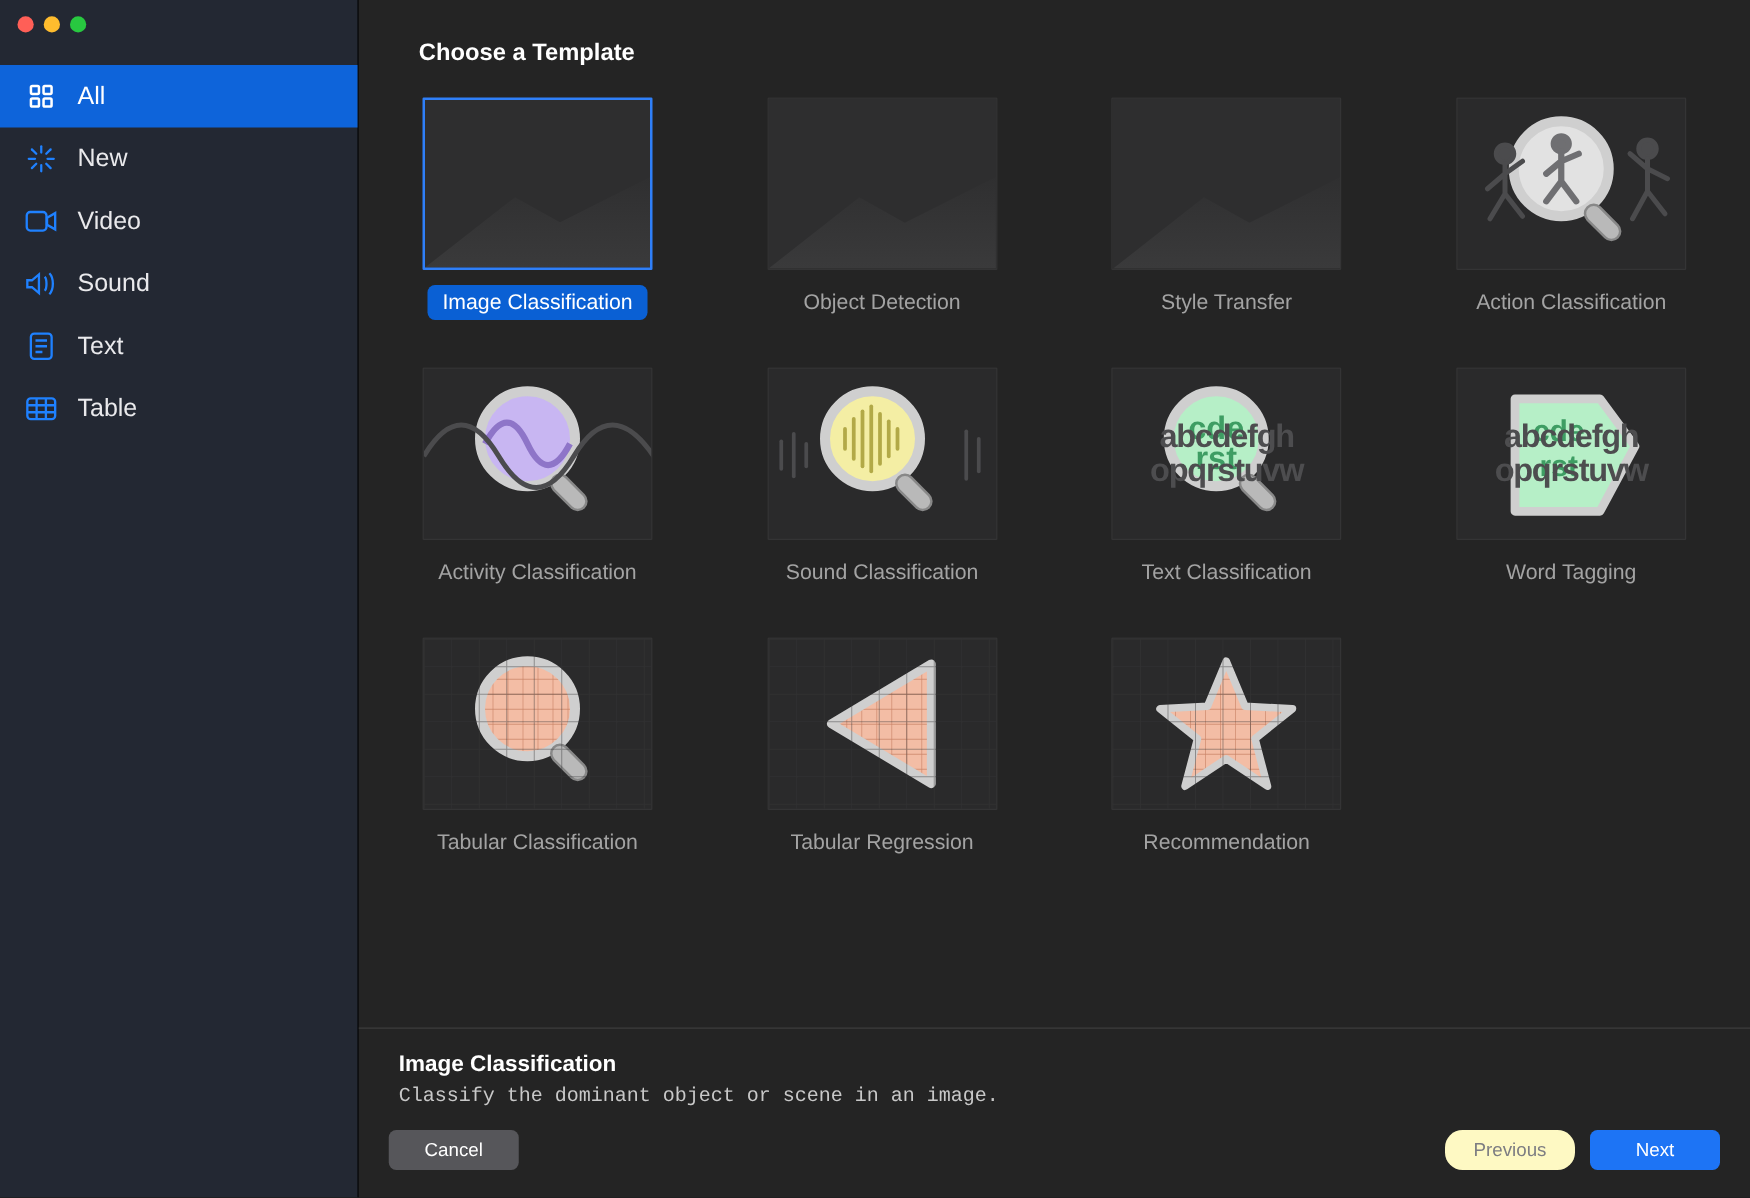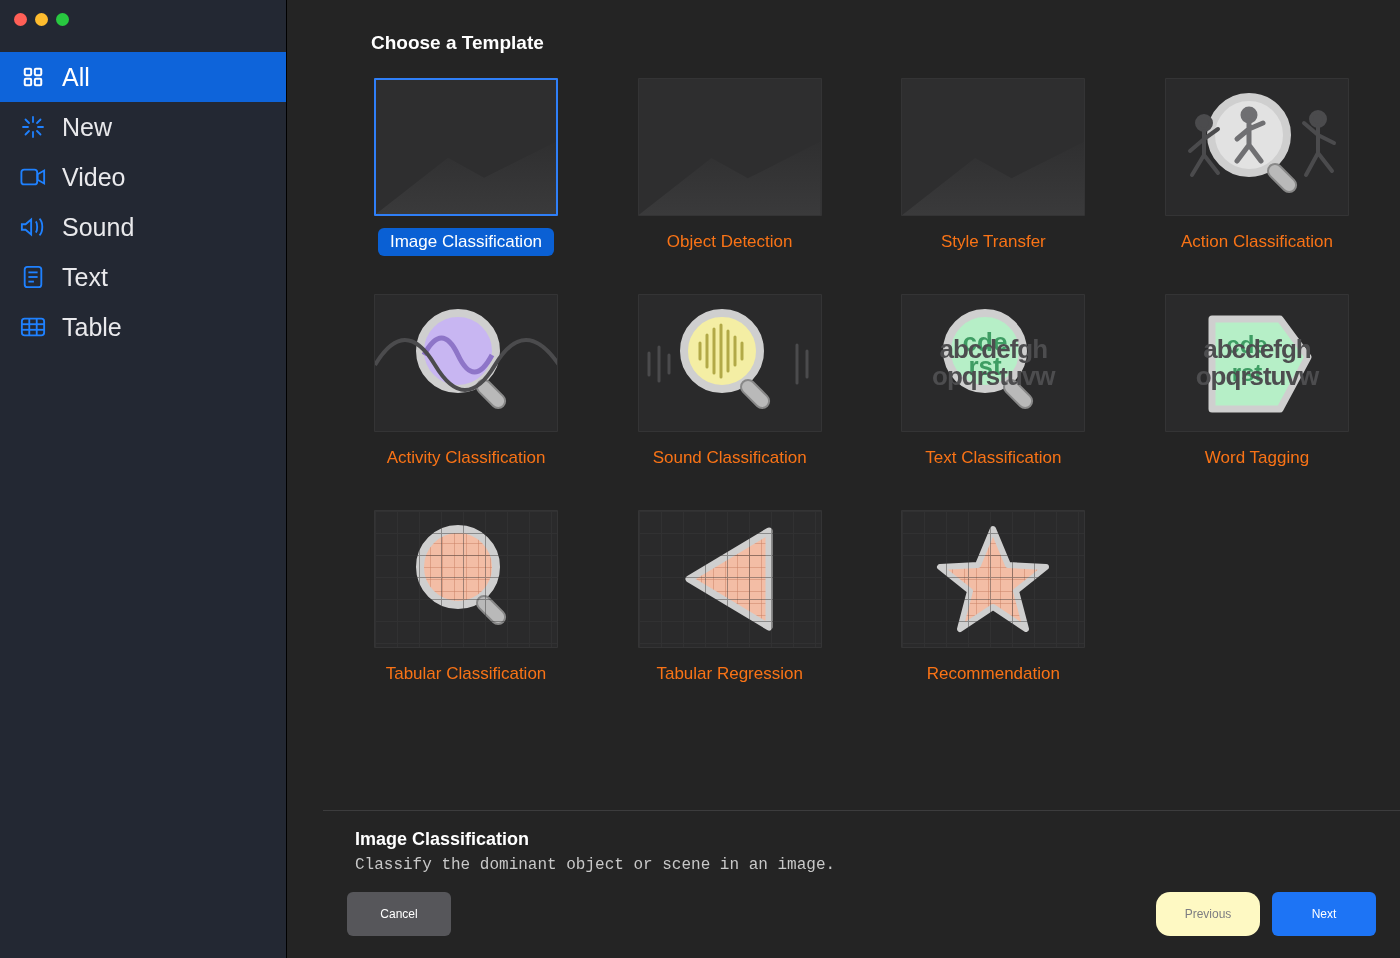--- a/index.html
+++ b/index.html
@@ -39,42 +39,41 @@
   .dot.yellow { background:#febc2e; }
   .dot.green { background:#28c840; }
   .nav { margin-top: 14px; }
   .nav-item {
     display: flex;
     align-items: center;
     gap: 16px;
     height: 50px;
     padding: 0 20px;
     color: #e9e9ec;
-    font-size: 25px;
+    font-size: 20px;
     cursor: default;
   }
   .nav-item.selected {
     background: #0e64da;
     color: #fff;
   }
   .nav-icon {
     width: 26px; height: 26px;
     display:flex; align-items:center; justify-content:center;
     color:#1f81ff;
   }
   .nav-item.selected .nav-icon { color:#fff; }
   .nav-icon svg { display:block; }
 
   
   .main {
     flex: 1;
     background: #242424;
     display: flex;
     flex-direction: column;
-    padding-left: 36px;
   }
   .content-scroll {
     flex:1;
     padding: 32px 48px 8px 48px;
     overflow:auto;
   }
   .title {
     font-size: 19px;
     font-weight:600;
     color:#fff;
@@ -96,21 +95,21 @@
     display:flex; align-items:center; justify-content:center;
     overflow:hidden;
   }
   .card.selected {
     border:2px solid #2f7ff8;
     box-shadow: 0 0 0 1px #2f7ff8 inset;
   }
   .card svg { display:block; }
   .label {
     font-size:17px;
-    color:#f97316;
+    color:#a3a3a3;
     padding:4px 12px;
     border-radius:6px;
   }
   .card-wrap.selected .label {
     background:#0a60d4;
     color:#fff;
   }
   .bg-letters {
     position:absolute;
     font-size:26px;
@@ -157,23 +156,23 @@
   
   .button-bar {
     display:flex;
     align-items:center;
     padding: 10px 24px 22px 24px;
     gap: 12px;
   }
   .spacer { flex:1; }
   .btn {
     min-width:104px;
-    height:44px;
+    height:32px;
     border-radius:6px;
-    font-size:12px;
+    font-size:15px;
     display:flex;align-items:center;justify-content:center;
     background:#56565a;
     color:#fff;
     border:none;
   }
   .btn.primary { background:#1d74f5; }
   .btn.disabled { background:#fef9c3; color:#7d7d82;border-radius:14px; }
 </style>
 </head>
 <body>

